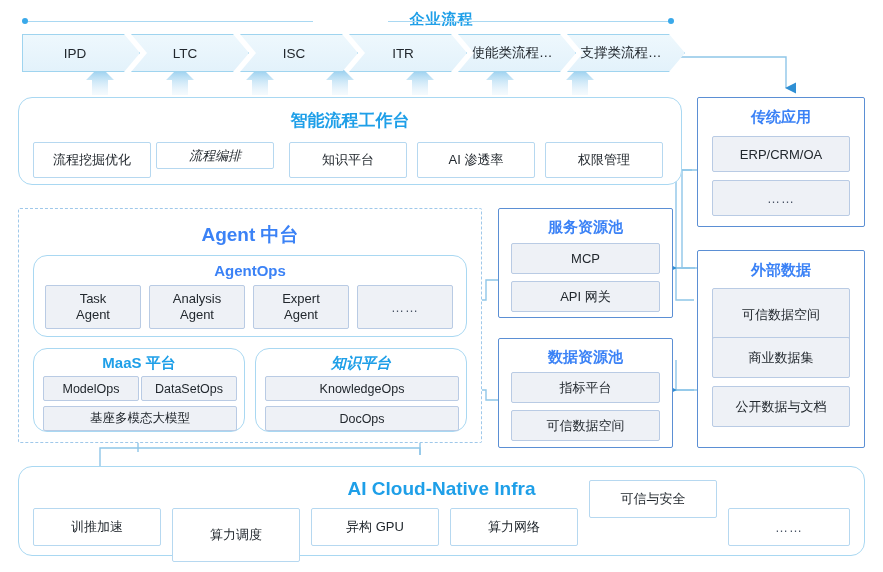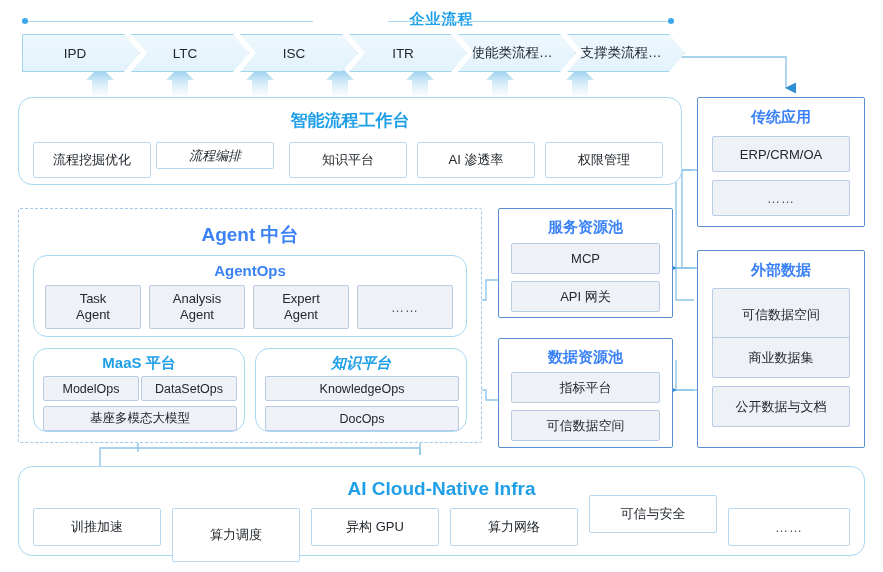--- a/index.html
+++ b/index.html
@@ -315,20 +315,20 @@
   </div>
   <div class="abs chip chip-plain" style="left:172px; top:508px; width:128px; height:54px;">
     <span>算力调度</span>
   </div>
   <div class="abs chip chip-plain" style="left:311px; top:508px; width:128px; height:38px;">
     <span>异构 GPU</span>
   </div>
   <div class="abs chip chip-plain" style="left:450px; top:508px; width:128px; height:38px;">
     <span>算力网络</span>
   </div>
-  <div class="abs chip chip-plain" style="left:589px; top:495px; width:128px; height:38px;">
+  <div class="abs chip chip-plain" style="left:589px; top:480px; width:128px; height:38px;">
     <span>可信与安全</span>
   </div>
   <div class="abs chip chip-plain" style="left:728px; top:508px; width:122px; height:38px;">
     <span class="dots">……</span>
   </div>
 
 </div>
 
 </body></html>

